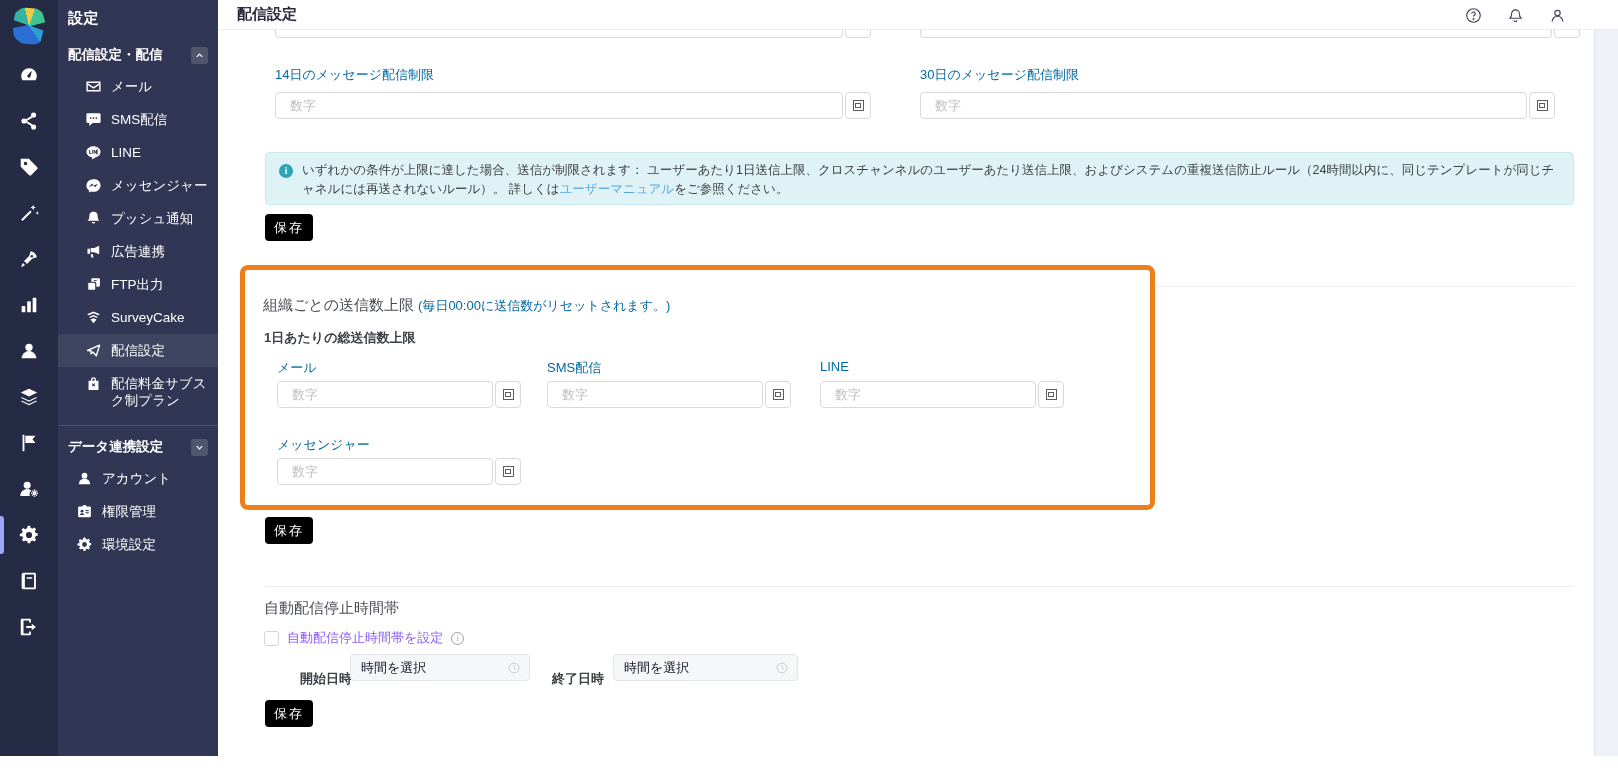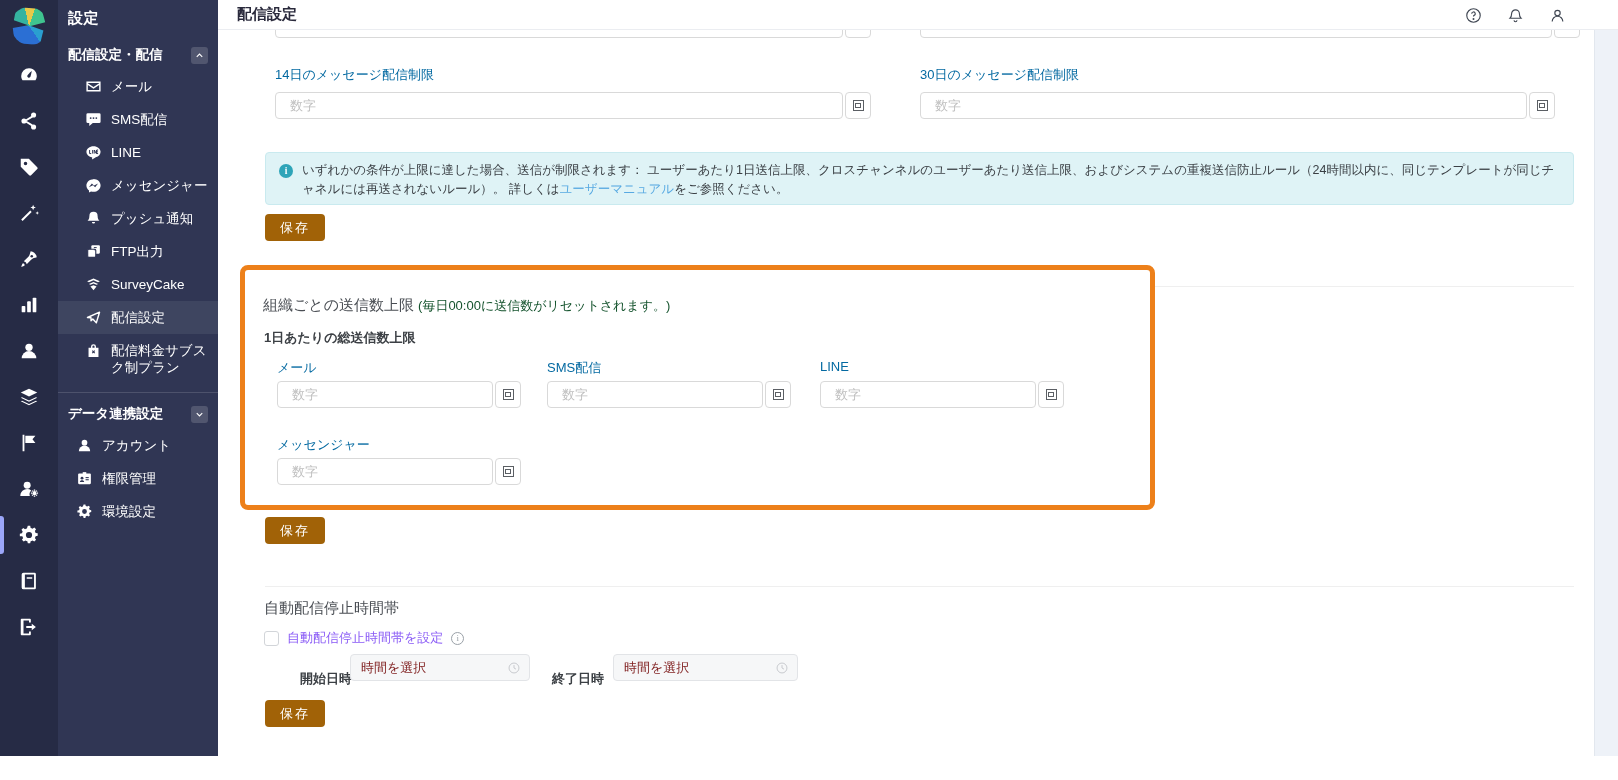--- a/index.html
+++ b/index.html
@@ -43,37 +43,37 @@
   .inp-group input::placeholder { color:#bfbfbf; }
   .addon { width:26px; height:27px; border:1px solid #d9d9d9; border-radius:4px; background:#fff; display:flex; align-items:center; justify-content:center; cursor:pointer; }
   .addon-ico { width:11px; height:11px; border:1.6px solid #5b5f64; display:flex; align-items:center; justify-content:center; }
   .addon-ico::before { content:""; width:3.4px; height:3.4px; border:1.6px solid #5b5f64; }
 
   .info-box { position:absolute; left:47px; top:122px; width:1309px; height:53px; background:#dff3f6; border:1px solid #c9eaef; border-radius:4px; display:flex; padding:8px 14px 8px 13px; gap:9px; }
   .info-ico { flex:0 0 14px; width:14px; height:14px; margin-top:3px; border-radius:50%; background:#2ea4b8; color:#fff; font-size:9.5px; font-weight:bold; display:flex; align-items:center; justify-content:center; font-family:"Liberation Serif","DejaVu Serif",serif; }
   .info-text { font-size:12.5px; color:#3a3f44; line-height:19px; }
   .info-text a { color:#57a9e2; text-decoration:none; cursor:pointer; }
 
-  .save-btn { position:absolute; left:47px; width:60px; height:27px; background:#a16207; color:#fff; border:none; border-radius:4px; font-size:13px; letter-spacing:2px; cursor:pointer; font-family:inherit; }
+  .save-btn { position:absolute; left:47px; width:48px; height:27px; background:#000000; color:#fff; border:none; border-radius:4px; font-size:13px; letter-spacing:2px; cursor:pointer; font-family:inherit; }
   .divider { position:absolute; left:47px; width:1309px; height:1px; background:#efefef; }
 
   .orange-box { position:absolute; left:22px; top:235px; width:915px; height:245px; background:#fff; border:5px solid #ed801a; border-radius:8px; }
 
   .sec-title { position:absolute; font-size:15px; color:#4a4e54; }
-  .sec-title .note { font-size:13px; color:#14532d; margin-left:4px;text-align:right; }
+  .sec-title .note { font-size:13px; color:#0369a1; margin-left:4px;text-align:right; }
   .sub-title { position:absolute; font-size:13px; font-weight:bold; color:#3c4045; }
 
   .chk-row { position:absolute; left:46px; top:599px; display:flex; align-items:center; gap:8px; }
   .checkbox { width:15px; height:15px; border:1px solid #d2d5d9; border-radius:3px; background:#fff; cursor:pointer; }
   .chk-label { font-size:13px; color:#8b5cf6; }
   .tip-ico { width:13px; height:13px; border:1px solid #9aa1a8; border-radius:50%; color:#9aa1a8; font-size:9px; display:flex; align-items:center; justify-content:center; cursor:pointer; font-family:"Liberation Serif","DejaVu Serif",serif; }
 
   .time-label { position:absolute; top:640px; font-size:13px; font-weight:bold; color:#3c4045; }
   .time-inp { position:absolute; top:624px; height:27px; background:#f6f7f8; border:1px solid #e2e4e7; border-radius:4px; display:flex; align-items:center; padding:0 8px 0 10px; gap:6px; }
-  .time-inp .ph { flex:1; font-size:13px; color:#7f1d1d; }
+  .time-inp .ph { flex:1; font-size:13px; color:#0f172a; }
   .time-inp svg { width:14px; height:14px; stroke:#c1c4c8; fill:none; stroke-width:1.5; }
 </style>
 </head>
 <body>
 
 <div id="app">
 
   <nav class="rail">
     <div class="rail-logo">
         <div class="logo-swirl"></div>
@@ -204,20 +204,27 @@
           <path fill="#303654" d="m5.5 14.5 4.2-5.2 3 2.7 5.8-2.7-4.2 5.2-3-2.7z"></path>
         </svg>
       <span>メッセンジャー</span>
     </div>
     <div class="s-item">
       <svg viewBox="0 0 24 24">
           <path d="M12 2.5A5.8 5.8 0 0 1 17.8 8.3c0 4.2 1.6 5.8 2.7 6.9H3.5c1.1-1.1 2.7-2.7 2.7-6.9A5.8 5.8 0 0 1 12 2.5z"></path>
           <path d="M9.8 17h4.4a2.2 2.2 0 0 1-4.4 0z"></path>
         </svg>
       <span>プッシュ通知</span>
+    </div>
+    <div class="s-item">
+      <svg viewBox="0 0 24 24">
+          <path d="M20 4v12l-7-3H8V7h5zM3.5 8H7v7H3.5z"></path>
+          <path d="M8 16h3l1 4.5h-3z"></path>
+        </svg>
+      <span>広告連携</span>
     </div>
     <div class="s-item">
       <svg viewBox="0 0 24 24">
           <rect x="9" y="3" width="12" height="12" rx="1.5"></rect>
           <rect x="3.8" y="8.8" width="11.4" height="11.4" rx="1.5" stroke="#303654" stroke-width="1.6"></rect>
           <path d="M12.5 6.5h4M12.5 9.5h3" stroke="#303654" stroke-width="1.4"></path>
         </svg>
       <span>FTP出力</span>
     </div>
     <div class="s-item">

